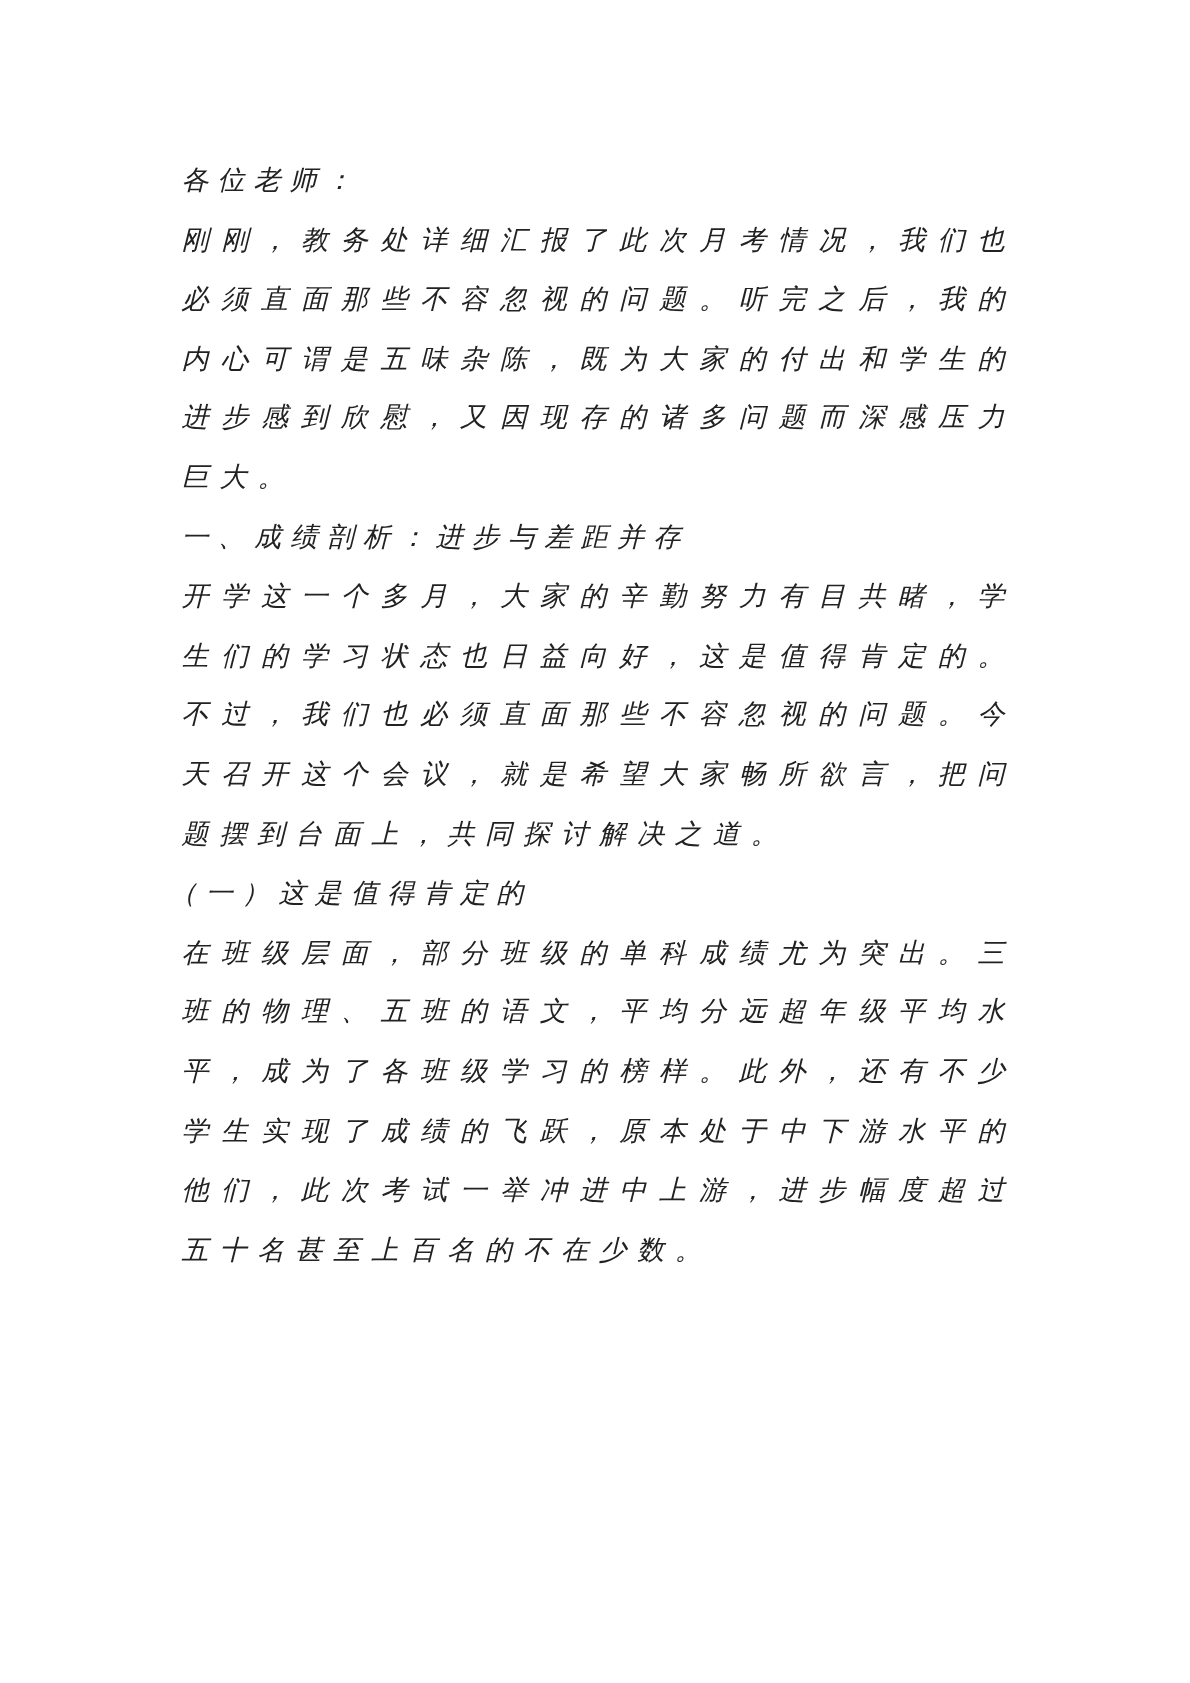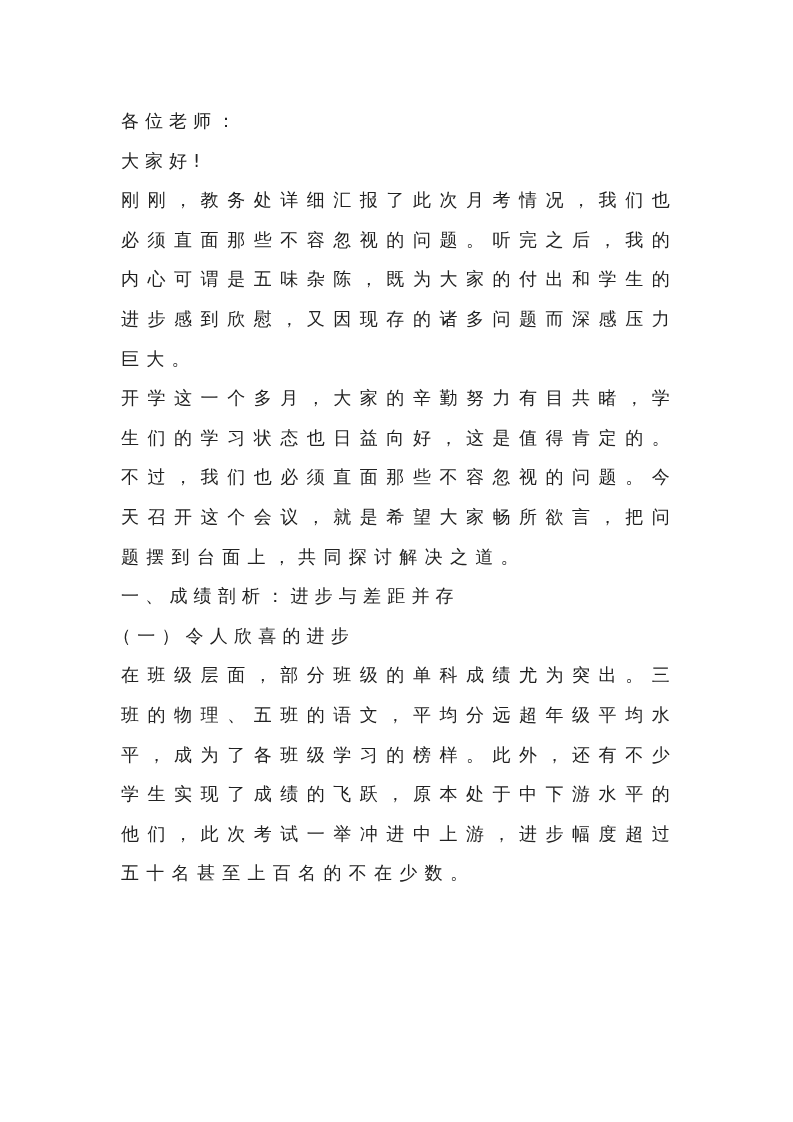--- a/index.html
+++ b/index.html
@@ -22,37 +22,37 @@
       font-family: "DejaVu Sans", "Liberation Sans", sans-serif;
       font-size: 18px;
       line-height: 39.6px;
       letter-spacing: 7.3px;
     }
     .para {
       margin: 0;
       padding: 0;
       text-align: justify;
       text-justify: inter-character;
+      font-style: italic;
     }
     .heading-1 {
       letter-spacing: 6.2px;
     }
     .heading-2 {
       letter-spacing: 6.2px;
       margin-left: -8px;
     }
     .greeting {
       letter-spacing: 6px;
     }
   </style>
 </head>
 <body>
 
 <div class="page">
   <p class="para greeting">各位老师：</p>
-  <p class="para greeting">大家好!</p>
   <p class="para">刚刚，教务处详细汇报了此次月考情况，我们也必须直面那些不容忽视的问题。听完之后，我的内心可谓是五味杂陈，既为大家的付出和学生的进步感到欣慰，又因现存的诸多问题而深感压力巨大。</p>
+  <p class="para heading-1">一、成绩剖析：进步与差距并存</p>
   <p class="para">开学这一个多月，大家的辛勤努力有目共睹，学生们的学习状态也日益向好，这是值得肯定的。不过，我们也必须直面那些不容忽视的问题。今天召开这个会议，就是希望大家畅所欲言，把问题摆到台面上，共同探讨解决之道。</p>
-  <p class="para heading-1">一、成绩剖析：进步与差距并存</p>
-  <p class="para heading-2">（一）令人欣喜的进步</p>
+  <p class="para heading-2">（一）这是值得肯定的</p>
   <p class="para">在班级层面，部分班级的单科成绩尤为突出。三班的物理、五班的语文，平均分远超年级平均水平，成为了各班级学习的榜样。此外，还有不少学生实现了成绩的飞跃，原本处于中下游水平的他们，此次考试一举冲进中上游，进步幅度超过五十名甚至上百名的不在少数。</p>
 
 </div>
 
 </body></html>

